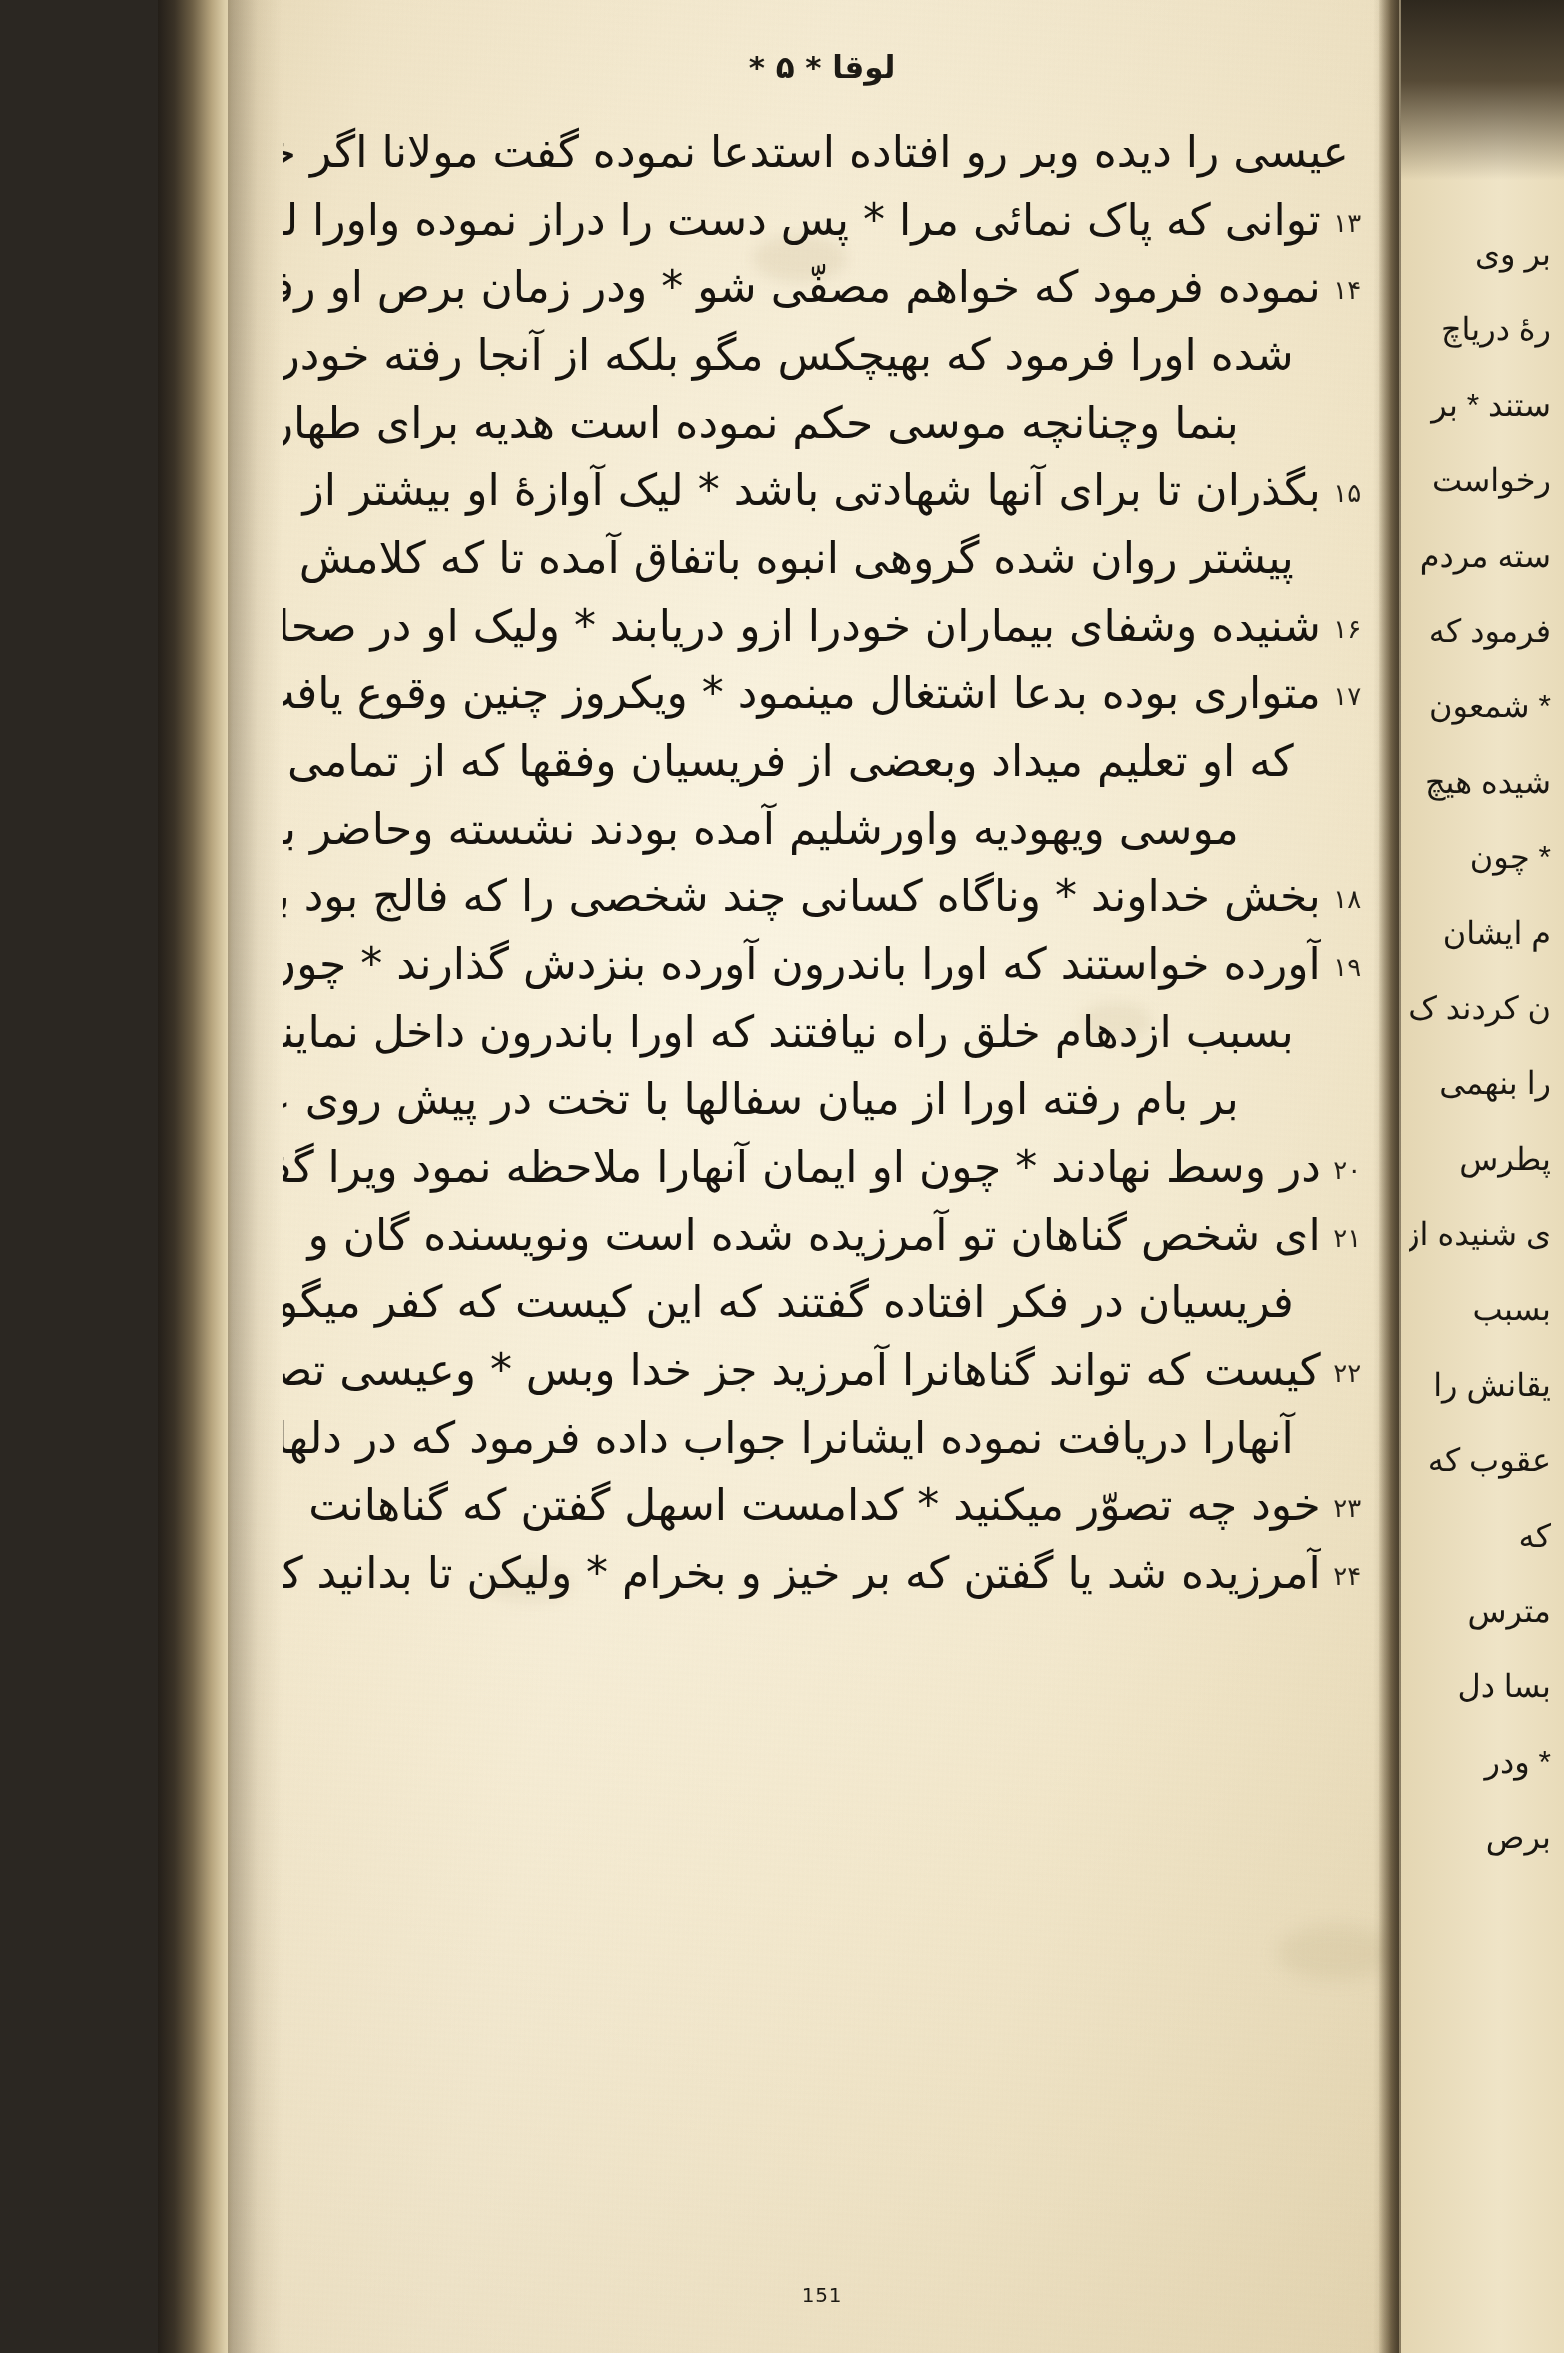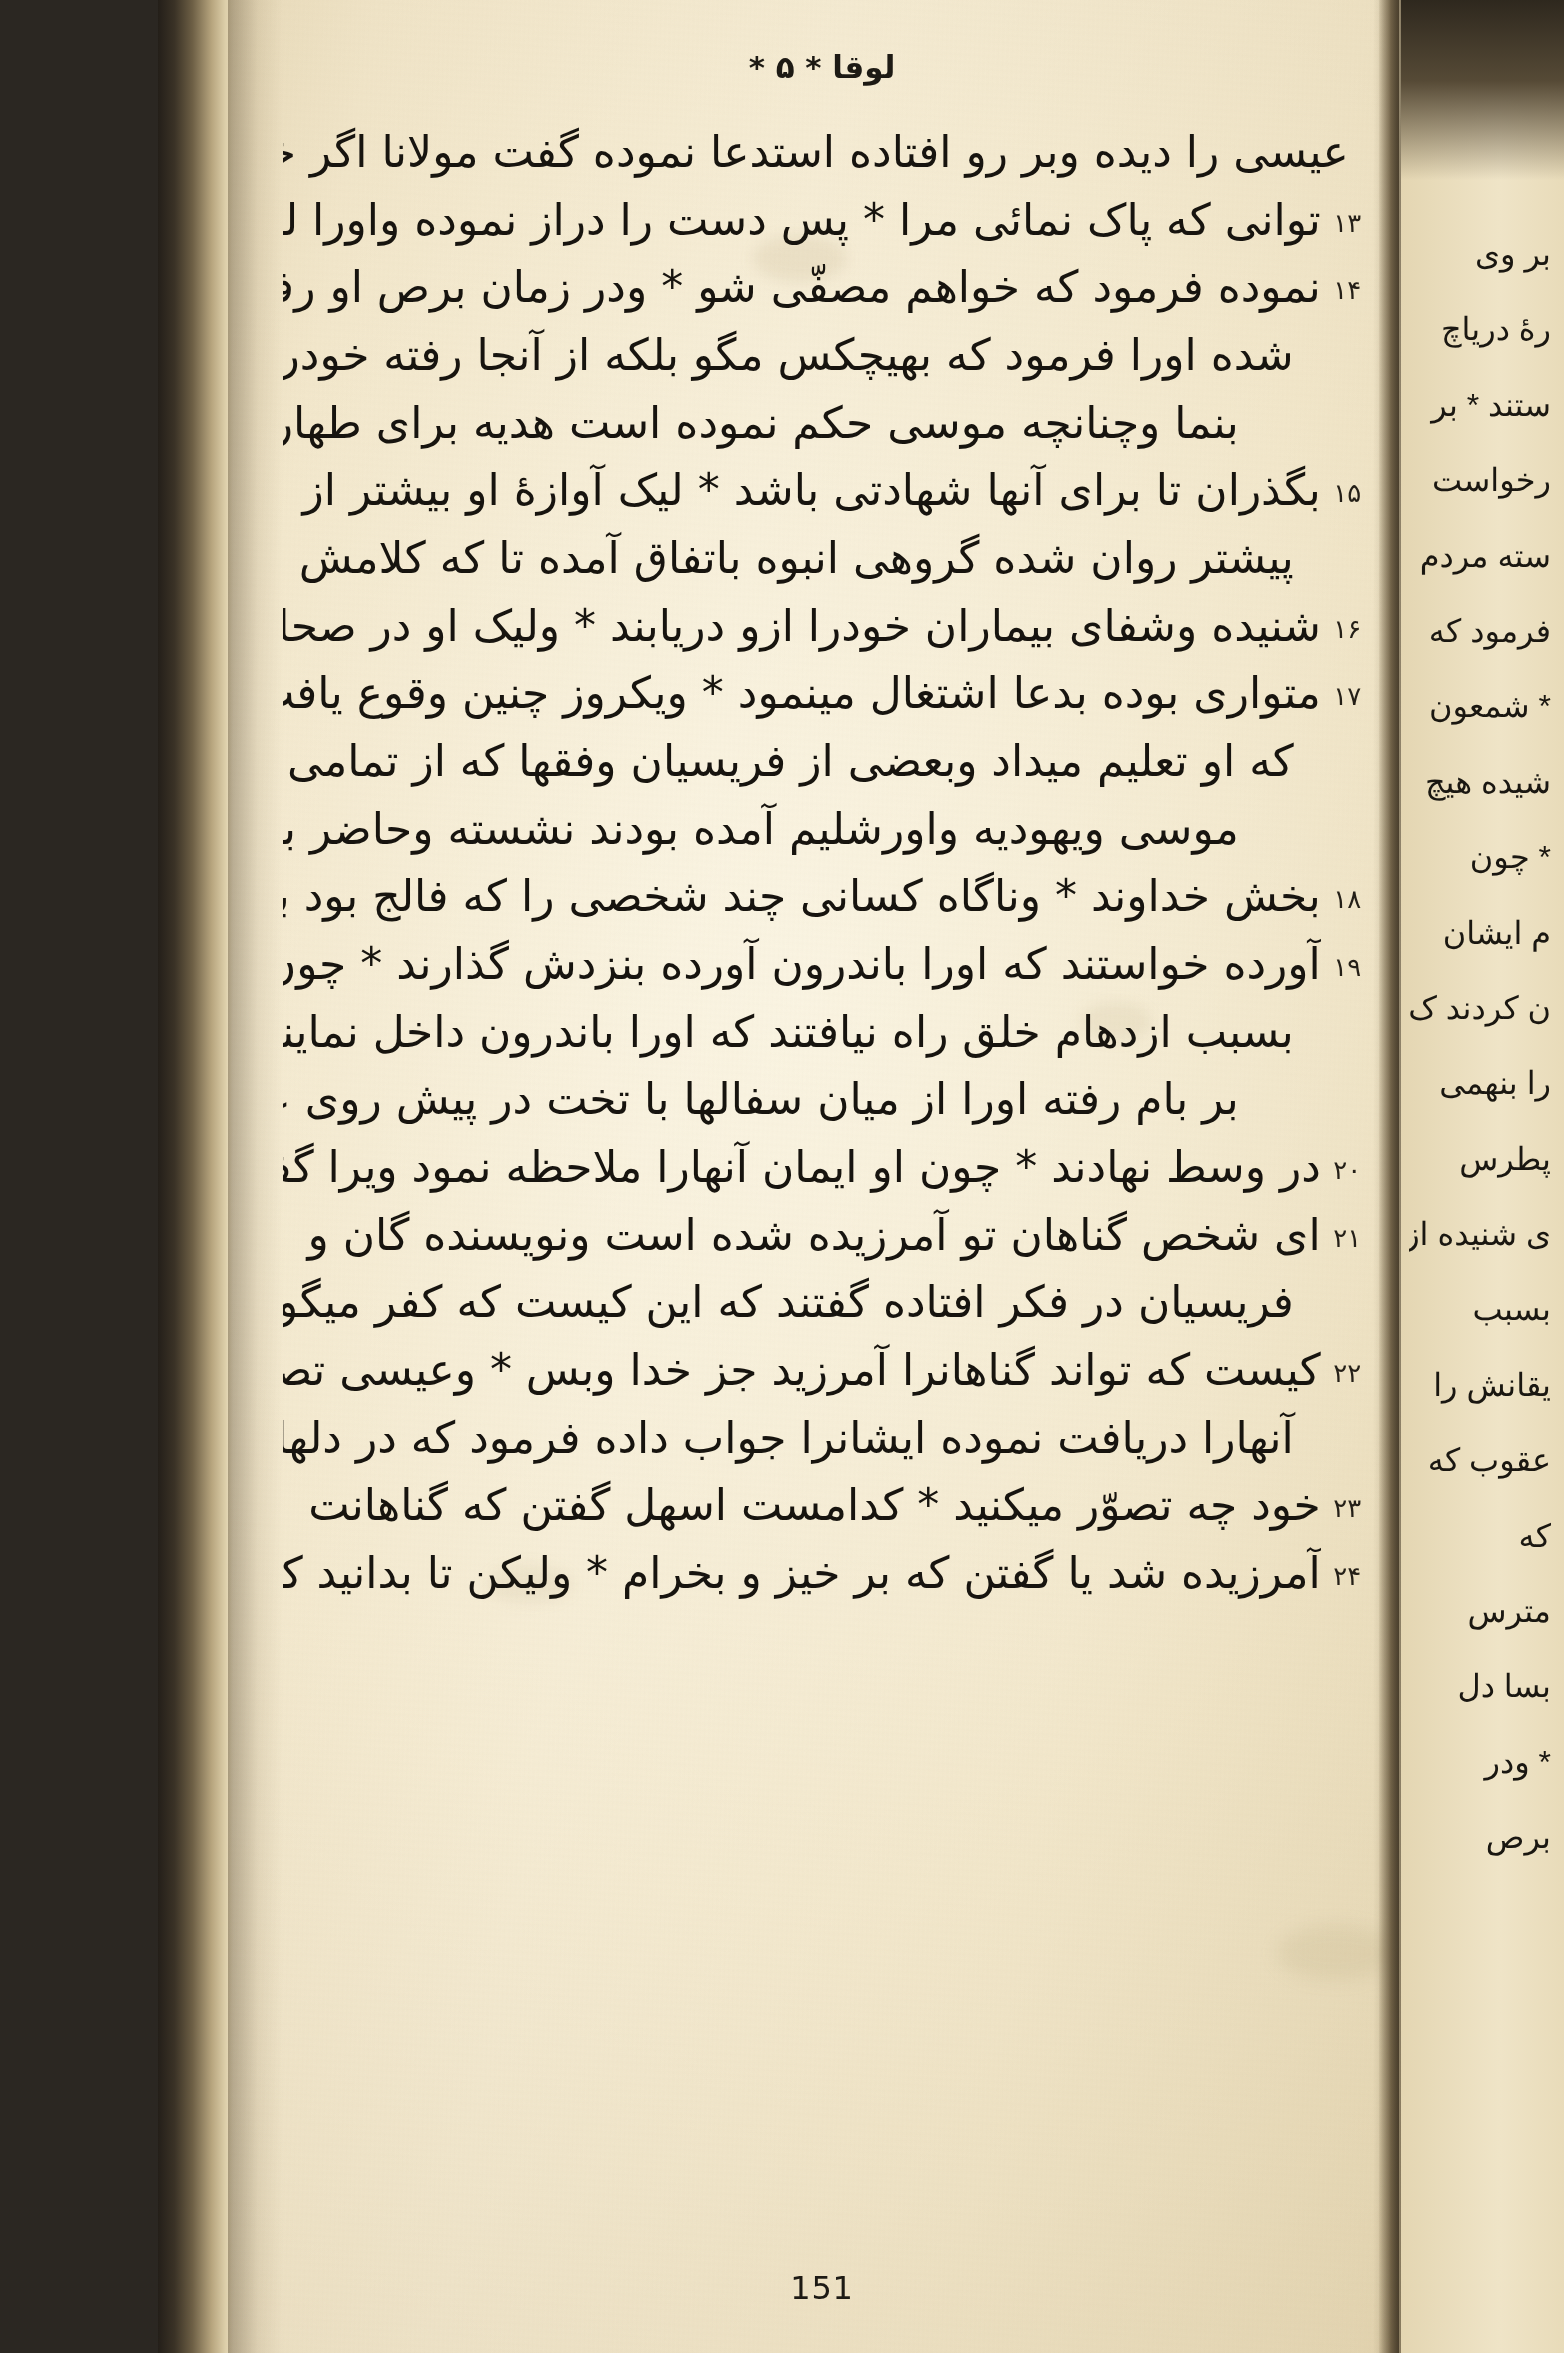--- a/index.html
+++ b/index.html
@@ -168,21 +168,21 @@
   .line.indent2 .txt {
     padding-right: 110px;
   }
 
   .folio {
     position: absolute;
     bottom: 47px;
     left: 0;
     right: 0;
     text-align: center;
-    font-size: 32px;
+    font-size: 20px;
     color: #1d1a14;
     font-family: "DejaVu Sans", sans-serif;
     letter-spacing: 0.8px;
   }
 
   
   .rp-lines {
     position: absolute;
     top: 235px;
     right: 14px;

